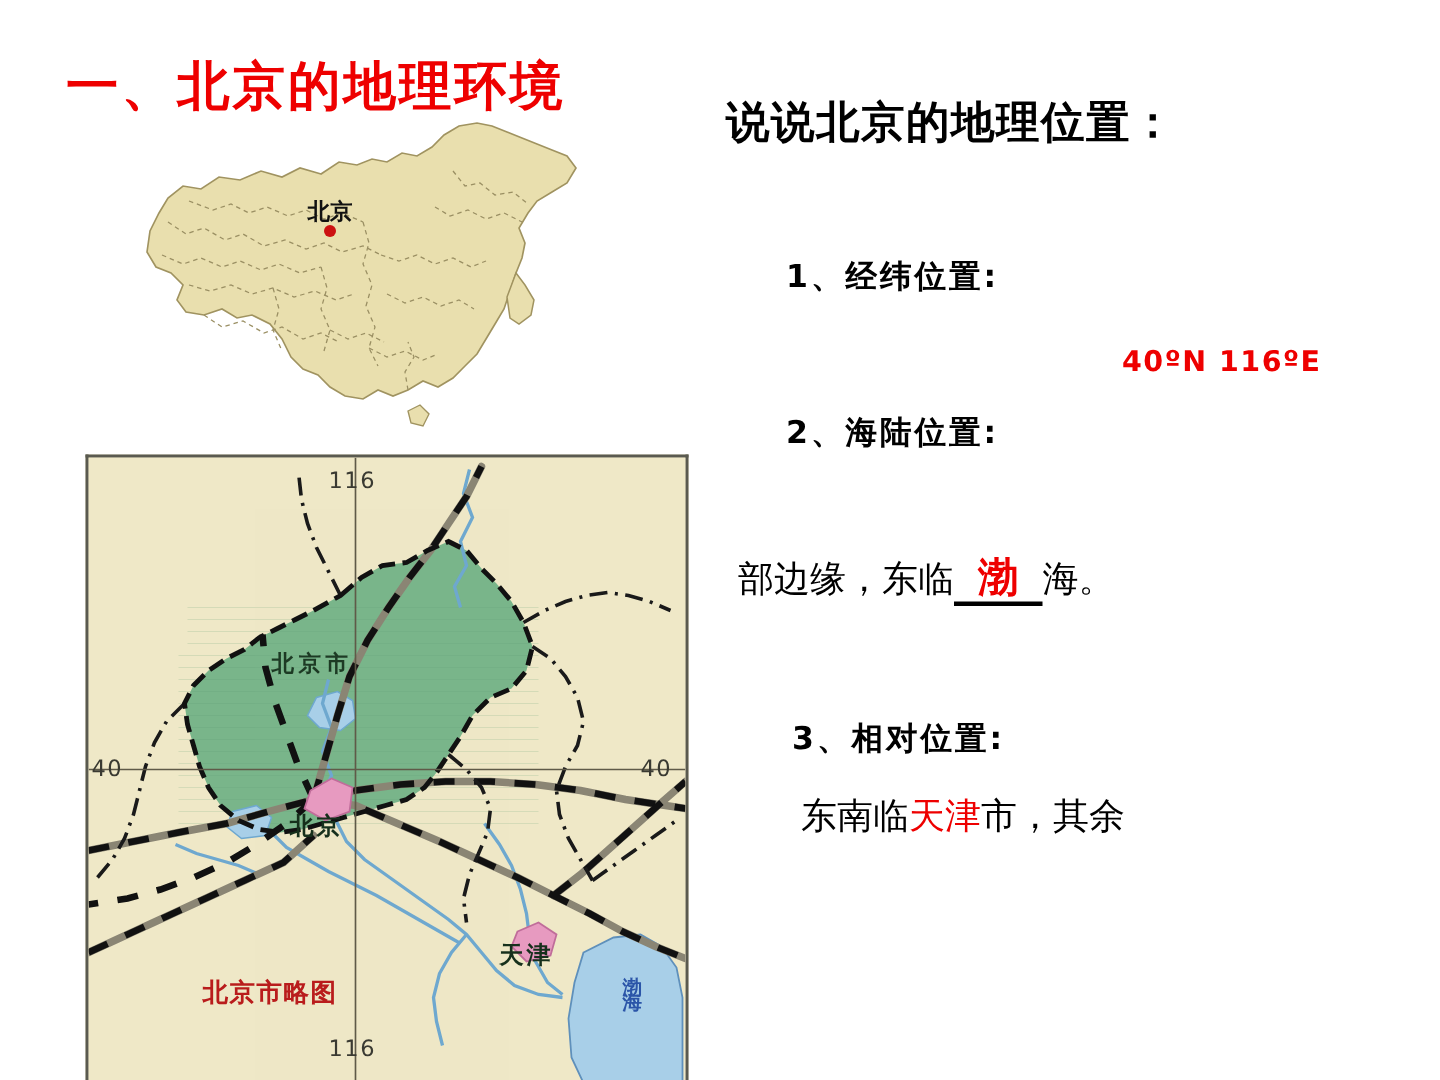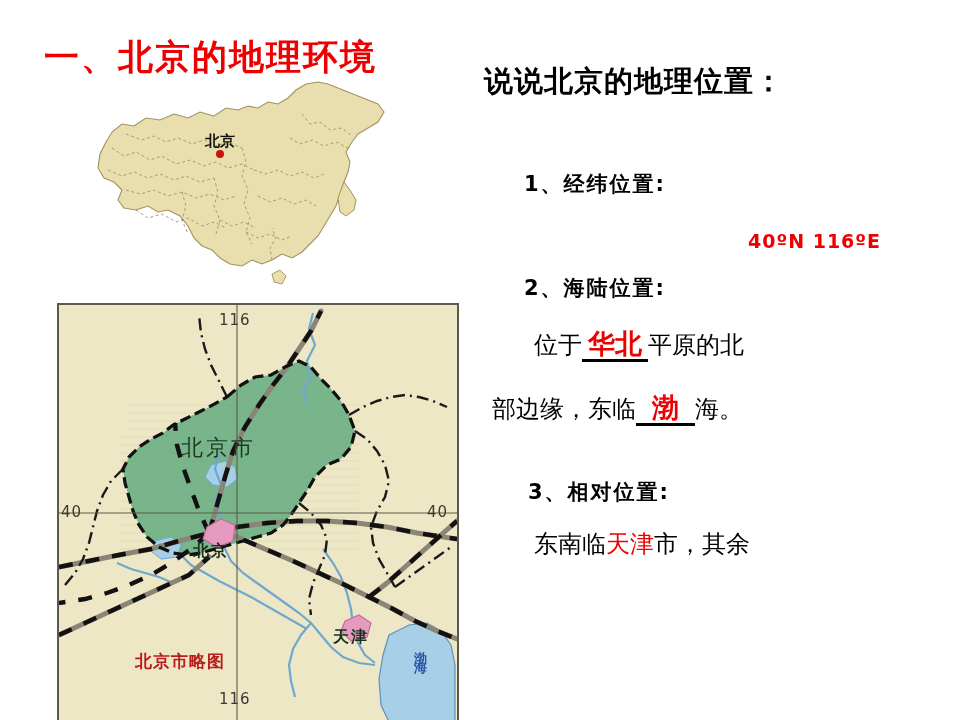--- a/index.html
+++ b/index.html
@@ -44,21 +44,21 @@
   #detail-map svg{position:absolute;left:0;top:0;width:398px;height:417px;}
   .map-text{
     position:absolute;white-space:nowrap;
     font-family:"DejaVu Sans","Liberation Sans",sans-serif;
     pointer-events:none;
   }
   #lbl-116-top{left:160px;top:6px;font-size:15px;color:#3a3a32;letter-spacing:1px;}
   #lbl-116-bottom{left:160px;top:385px;font-size:15px;color:#3a3a32;letter-spacing:1px;}
   #lbl-40-left{left:2px;top:198px;font-size:15px;color:#3a3a32;letter-spacing:1px;}
   #lbl-40-right{left:368px;top:198px;font-size:15px;color:#3a3a32;letter-spacing:1px;}
-  #lbl-beijing-city{left:122px;top:128px;font-size:22px;font-weight:normal;color:#1d3a24;letter-spacing:3px;}
+  #lbl-beijing-city{left:122px;top:128px;font-size:15px;font-weight:bold;color:#1d3a24;letter-spacing:3px;}
   #lbl-beijing{left:134px;top:236px;font-size:16px;font-weight:bold;color:#16301c;letter-spacing:2px;}
   #lbl-tianjin{left:274px;top:322px;font-size:16px;font-weight:bold;color:#16301c;letter-spacing:2px;}
   #lbl-bohai{left:352px;top:336px;font-size:13px;font-weight:bold;color:#2b55a8;
              writing-mode:vertical-rl;letter-spacing:10px;}
   #map-caption{left:60px;top:345px;font-size:17px;font-weight:bold;color:#b91c1c;letter-spacing:1px;margin-left:16px;}
 
   
   #right-panel{
     position:absolute;left:472px;top:62px;width:488px;height:600px;
     font-family:"DejaVu Sans","Liberation Sans",sans-serif;
@@ -81,21 +81,21 @@
     border-bottom:3px solid #000;padding:0 6px;
   }
   .blank-wide{padding:0 16px;}
   .hl{color:#ee0000;}
 
   #p-question{position:absolute;left:12px;top:0;}
   #p-sec1{position:absolute;left:52px;top:108px;}
   #p-coord{position:absolute;left:228px;top:168px;}
   #p-sec2{position:absolute;left:52px;top:212px;}
   #p-body2-l1{position:absolute;left:62px;top:266px;}
-  #p-body2-l2{position:absolute;left:20px;top:330px;}
+  #p-body2-l2{position:absolute;left:20px;top:308px;}
   #p-sec3{position:absolute;left:56px;top:416px;}
   #p-body3-l1{position:absolute;left:62px;top:468px;}
   #p-body3-l2{position:absolute;left:20px;top:512px;}
 </style>
 </head>
 <body>
 
 <div id="slide-title">一、北京的地理环境</div>
 
 <div id="china-map">
@@ -237,23 +237,20 @@
 <div id="right-panel">
 
   <div class="q-head" id="p-question">说说北京的地理位置：</div>
 
   <div class="sec-head" id="p-sec1">1、经纬位置:</div>
 
   <div class="coord" id="p-coord">40ºN  116ºE</div>
 
   <div class="sec-head" id="p-sec2">2、海陆位置:</div>
 
-  <div class="body-line" id="p-body2-l1">
-    <span>位于</span><span class="blank">华北</span><span>平原的北</span>
-  </div>
 
   <div class="body-line" id="p-body2-l2">
     <span>部边缘，东临</span><span class="blank blank-wide">渤</span><span>海。</span>
   </div>
 
   <div class="sec-head" id="p-sec3">3、相对位置:</div>
 
   <div class="body-line" id="p-body3-l1">
     <span>东南临</span><span class="hl">天津</span><span>市，其余</span>
   </div>

